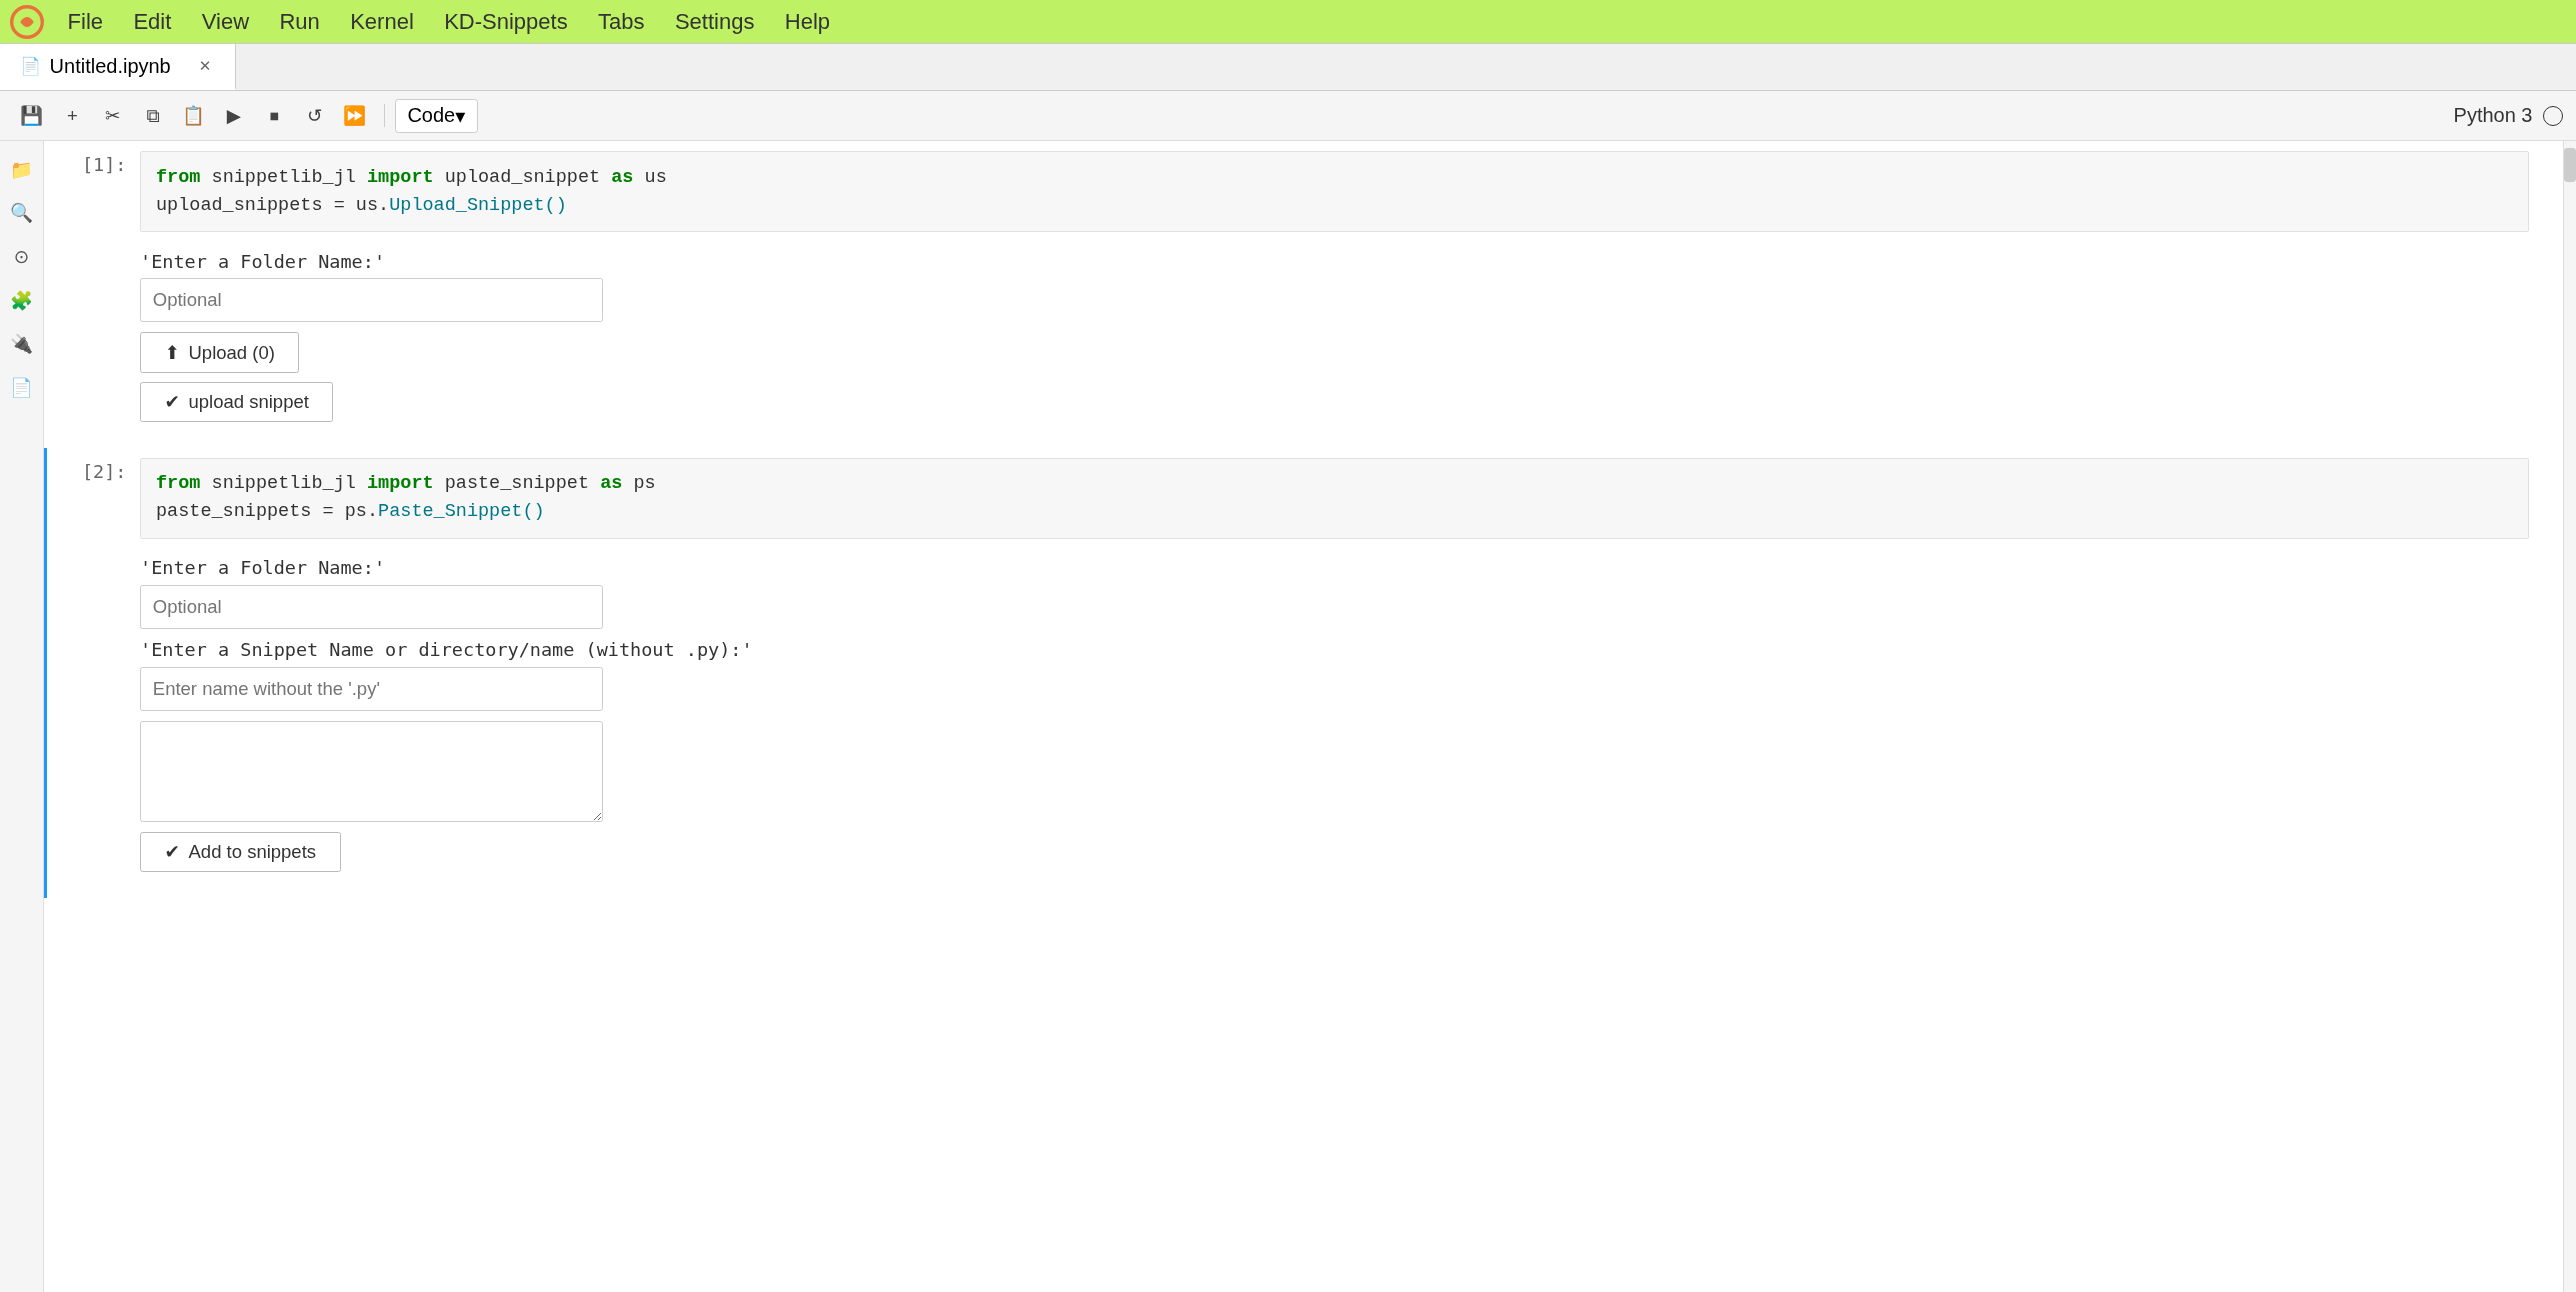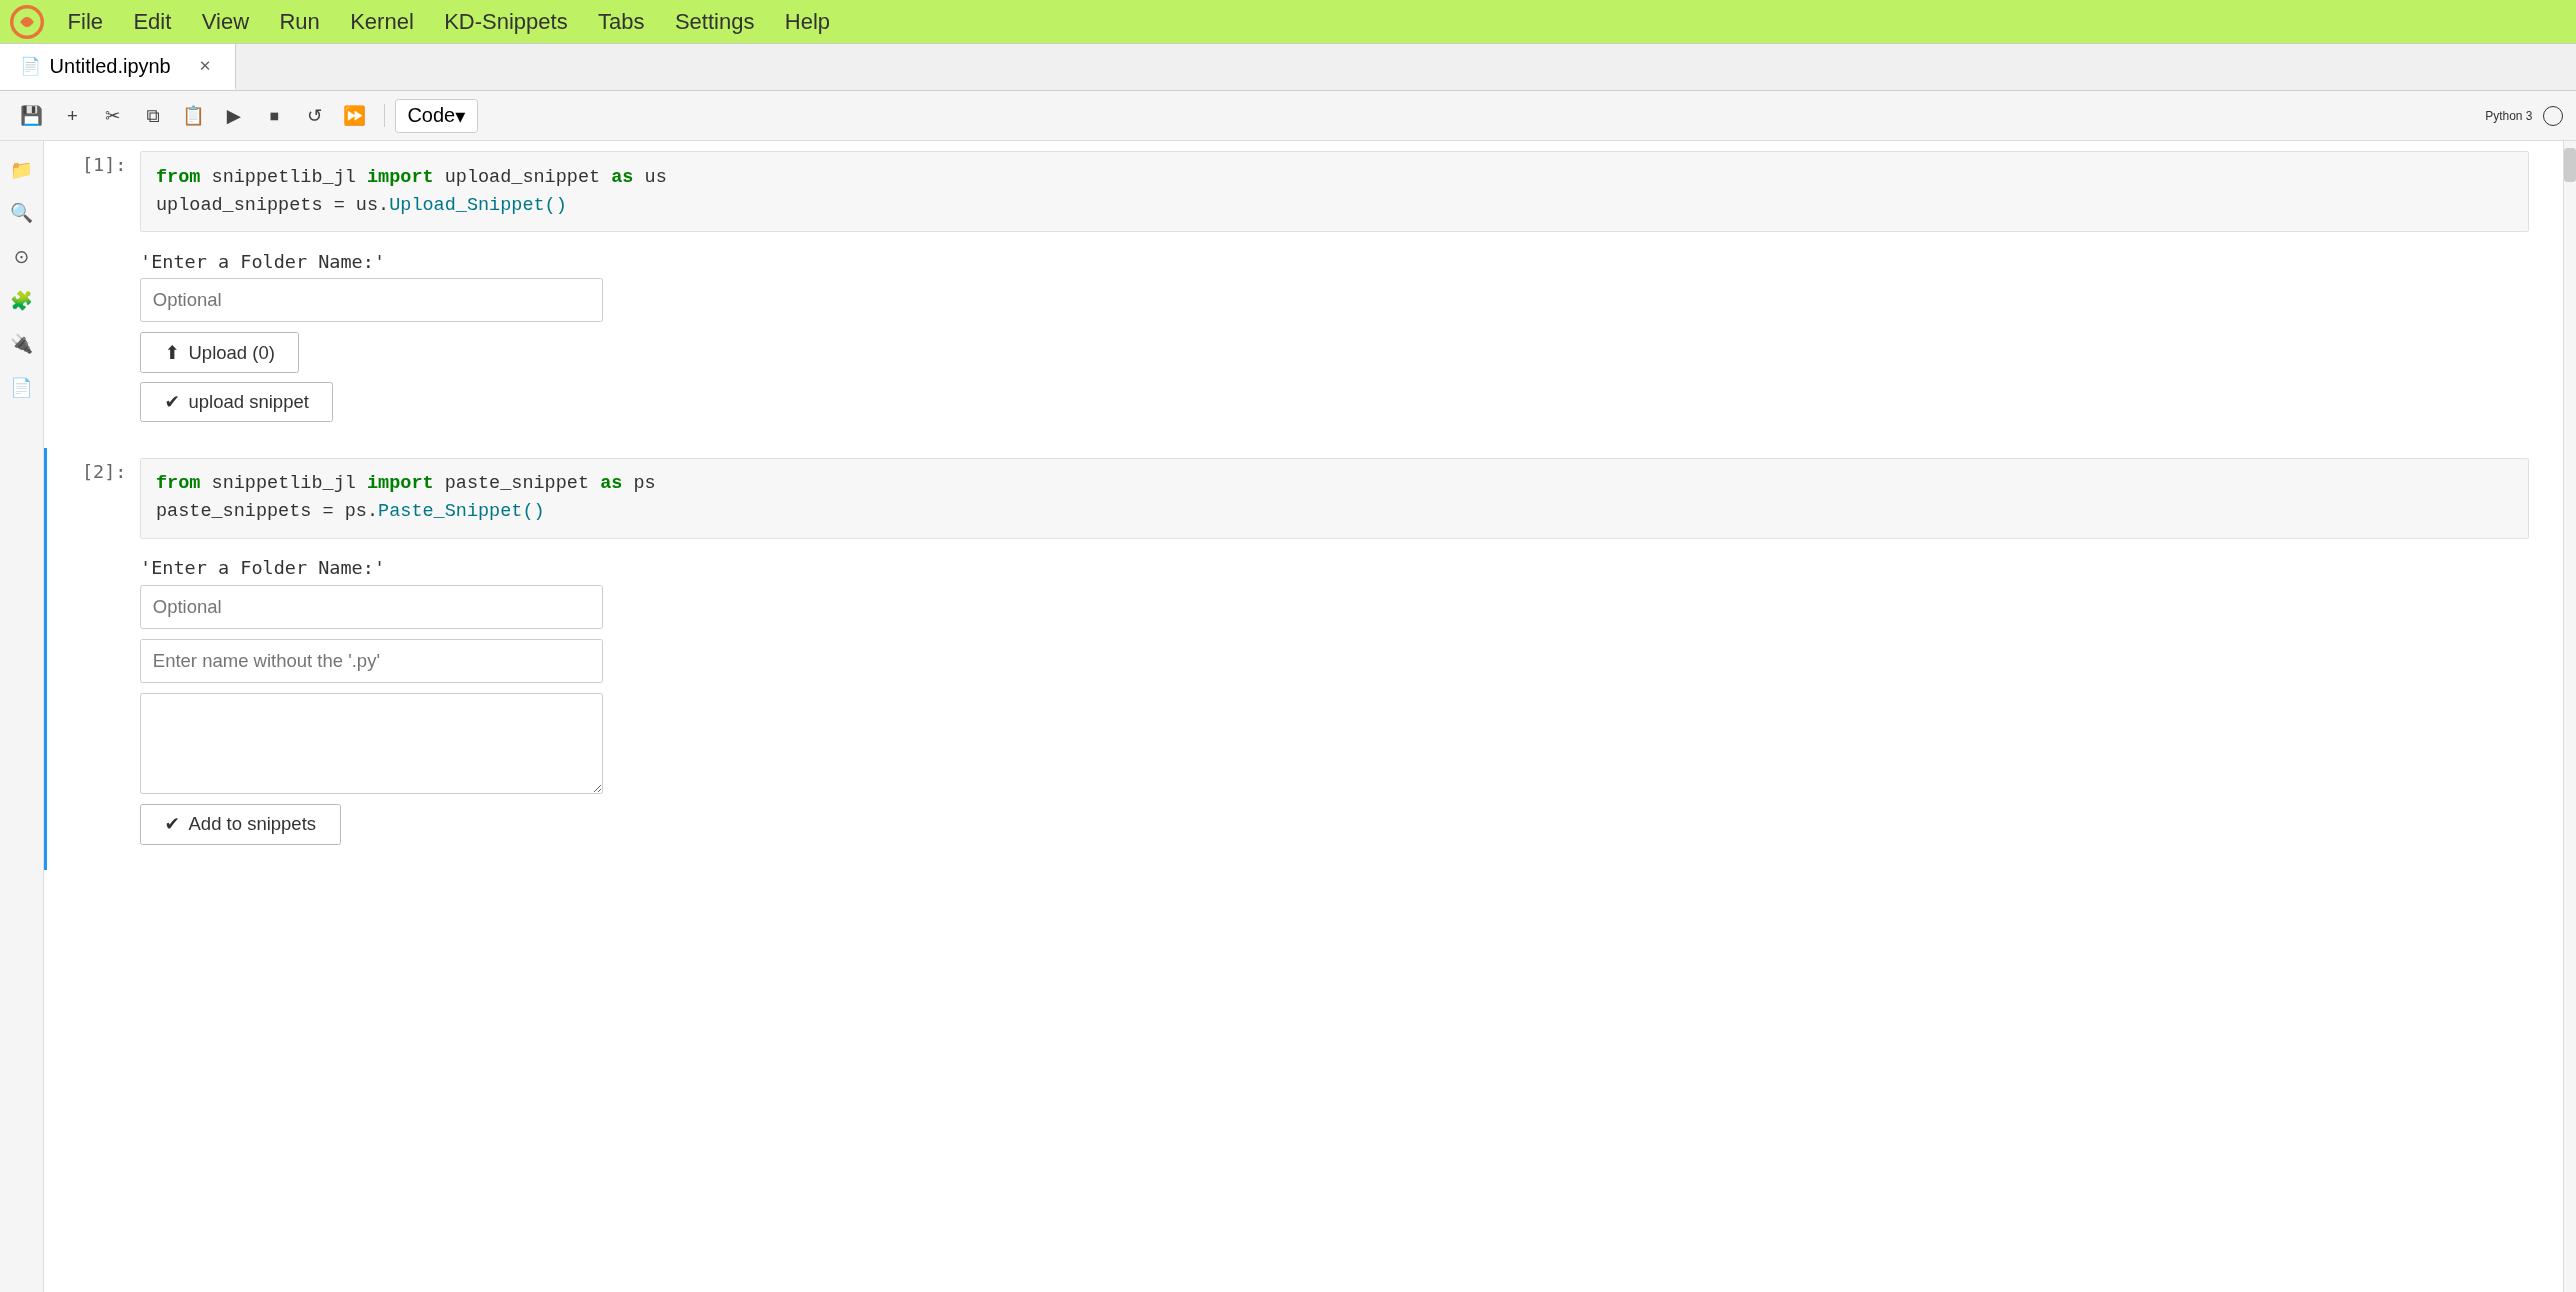--- a/index.html
+++ b/index.html
@@ -45,21 +45,21 @@
       font-size: 18.5px; cursor: pointer; border-radius: 3.4px; color: #444; border: none; background: transparent;
     }
     .toolbar-separator { width: 0.8px; height: 23.6px; background: #ccc; margin: 0 6.7px; }
     .cell-type-select {
       display: flex; align-items: center; 
       padding: 3.4px 11.8px; border: 0.8px solid #ccc; border-radius: 3.4px;
       font-size: 20px; background: #fff; cursor: pointer; height: 34px;
     }
     .toolbar-right {
       margin-left: auto; display: flex; align-items: center; gap: 10px;
-      font-size: 12px; color: #333;
+      font-size: 20px; color: #333;
     }
     .kernel-circle {
       width: 20px; height: 20px; border-radius: 50%; border: 1.7px solid #333;
     }
 
     
     .main {
       display: flex; height: calc(1292px - 44px - 47px - 50px);
     }
 
@@ -261,20 +261,21 @@
             </div>
             <div>
               <span>paste_snippets</span>
               <span> = </span>
               <span>ps.</span><span class="kw-teal">Paste_Snippet()</span>
             </div>
           </div>
           <div class="output-area">
             <span class="output-label">'Enter a Folder Name:'</span>
             <input class="widget-input" type="text" placeholder="Optional" style="">
+            <span class="output-label">'Enter a Snippet Name or directory/name (without .py):'</span>
             <input class="widget-input" type="text" placeholder="Enter name without the '.py'" style="">
             <textarea class="widget-textarea" style=""></textarea>
             <div>
               <button class="widget-btn">
                 <span>✔</span>
                 <span>Add to snippets</span>
               </button>
             </div>
           </div>
         </div>

